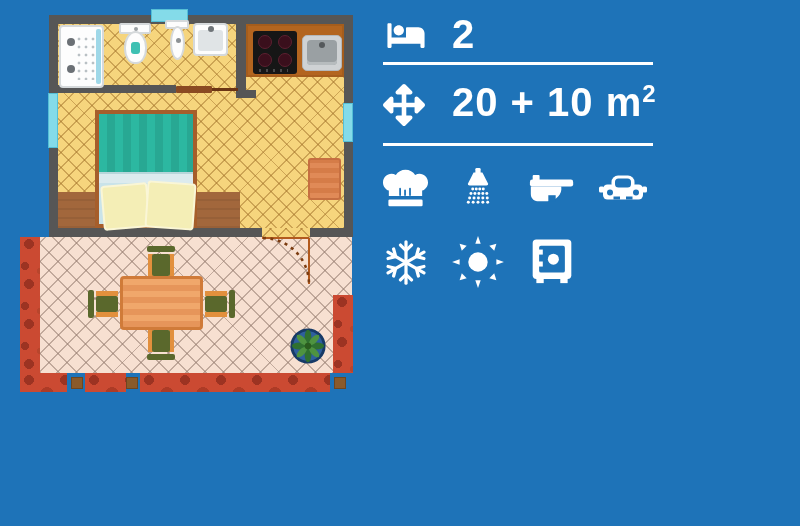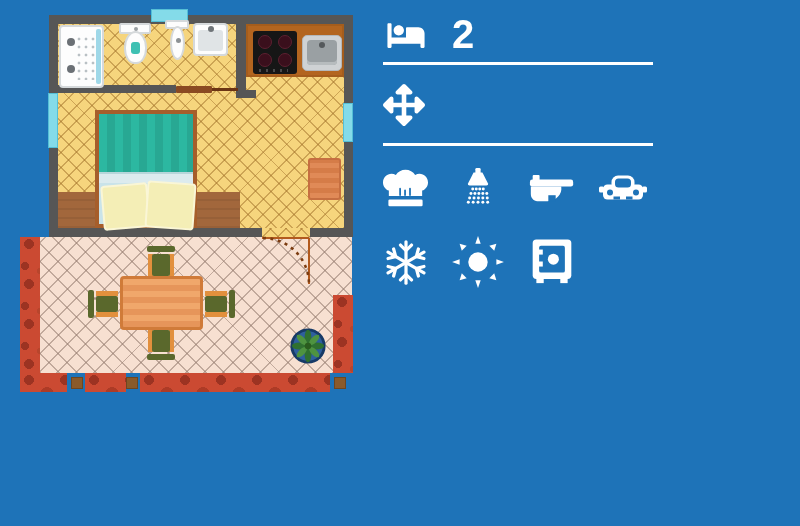--- a/index.html
+++ b/index.html
@@ -189,20 +189,21 @@
   <svg class="abs icon-w" style="left:383px;top:19px;" width="46" height="33" viewBox="0 0 576 512">
     <path d="M176 256c44.11 0 80-35.89 80-80s-35.89-80-80-80-80 35.89-80 80 35.89 80 80 80zm352-128H304c-8.84 0-16 7.16-16 16v144H64V80c0-8.84-7.16-16-16-16H16C7.16 64 0 71.16 0 80v352c0 8.84 7.16 16 16 16h32c8.84 0 16-7.16 16-16v-48h448v48c0 8.84 7.16 16 16 16h32c8.84 0 16-7.16 16-16V224c0-53.02-42.98-96-96-96z"></path>
   </svg>
   <div class="abs big-num" style="left:452px;top:14px;">2</div>
 
   <div class="abs divider" style="left:383px;top:62px;"></div>
 
   <svg class="abs icon-w" style="left:383px;top:84px;" width="42" height="42" viewBox="0 0 512 512">
     <path d="M352.201 425.775l-79.196 79.196c-9.373 9.373-24.568 9.373-33.941 0l-79.196-79.196c-15.119-15.119-4.411-40.971 16.971-40.97h51.162L228 284H127.196v51.162c0 21.382-25.851 32.09-40.971 16.971L7.029 272.937c-9.373-9.373-9.373-24.569 0-33.941L86.225 159.8c15.119-15.119 40.971-4.411 40.971 16.971V228H228V127.196h-51.23c-21.382 0-32.09-25.851-16.971-40.971l79.196-79.196c9.373-9.373 24.568-9.373 33.941 0l79.196 79.196c15.119 15.119 4.411 40.971-16.971 40.971h-51.162V228h100.804v-51.162c0-21.382 25.851-32.09 40.97-16.971l79.196 79.196c9.373 9.373 9.373 24.569 0 33.941L425.773 352.2c-15.119 15.119-40.971 4.411-40.97-16.971V284H284v100.804h51.23c21.382 0 32.09 25.851 16.971 40.971z"></path>
   </svg>
+  <div class="abs big-num" style="left:452px;top:82px;"><span>20 + 10 m</span><sup class="m2">2</sup></div>
 
   <div class="abs divider" style="left:383px;top:143px;"></div>
 
   <svg class="abs icon-w" style="left:383px;top:164px;" width="45" height="53" viewBox="0 0 100 100">
     <path d="M50 4c-9 0-17 4.5-21.5 11.5C25.5 14 22.3 13 19 13 8.5 13 0 21.5 0 32c0 8.4 5.5 15.6 13 18.2V62h74V50.2C94.5 47.6 100 40.4 100 32c0-10.5-8.5-19-19-19-3.3 0-6.5 1-9.5 2.5C67 8.5 59 4 50 4z"></path>
     <g fill="#1e73b8">
       <rect x="36" y="44" width="4" height="18" rx="2"></rect>
       <rect x="47" y="48" width="4" height="14" rx="2"></rect>
       <rect x="58" y="44" width="4" height="18" rx="2"></rect>
     </g>

